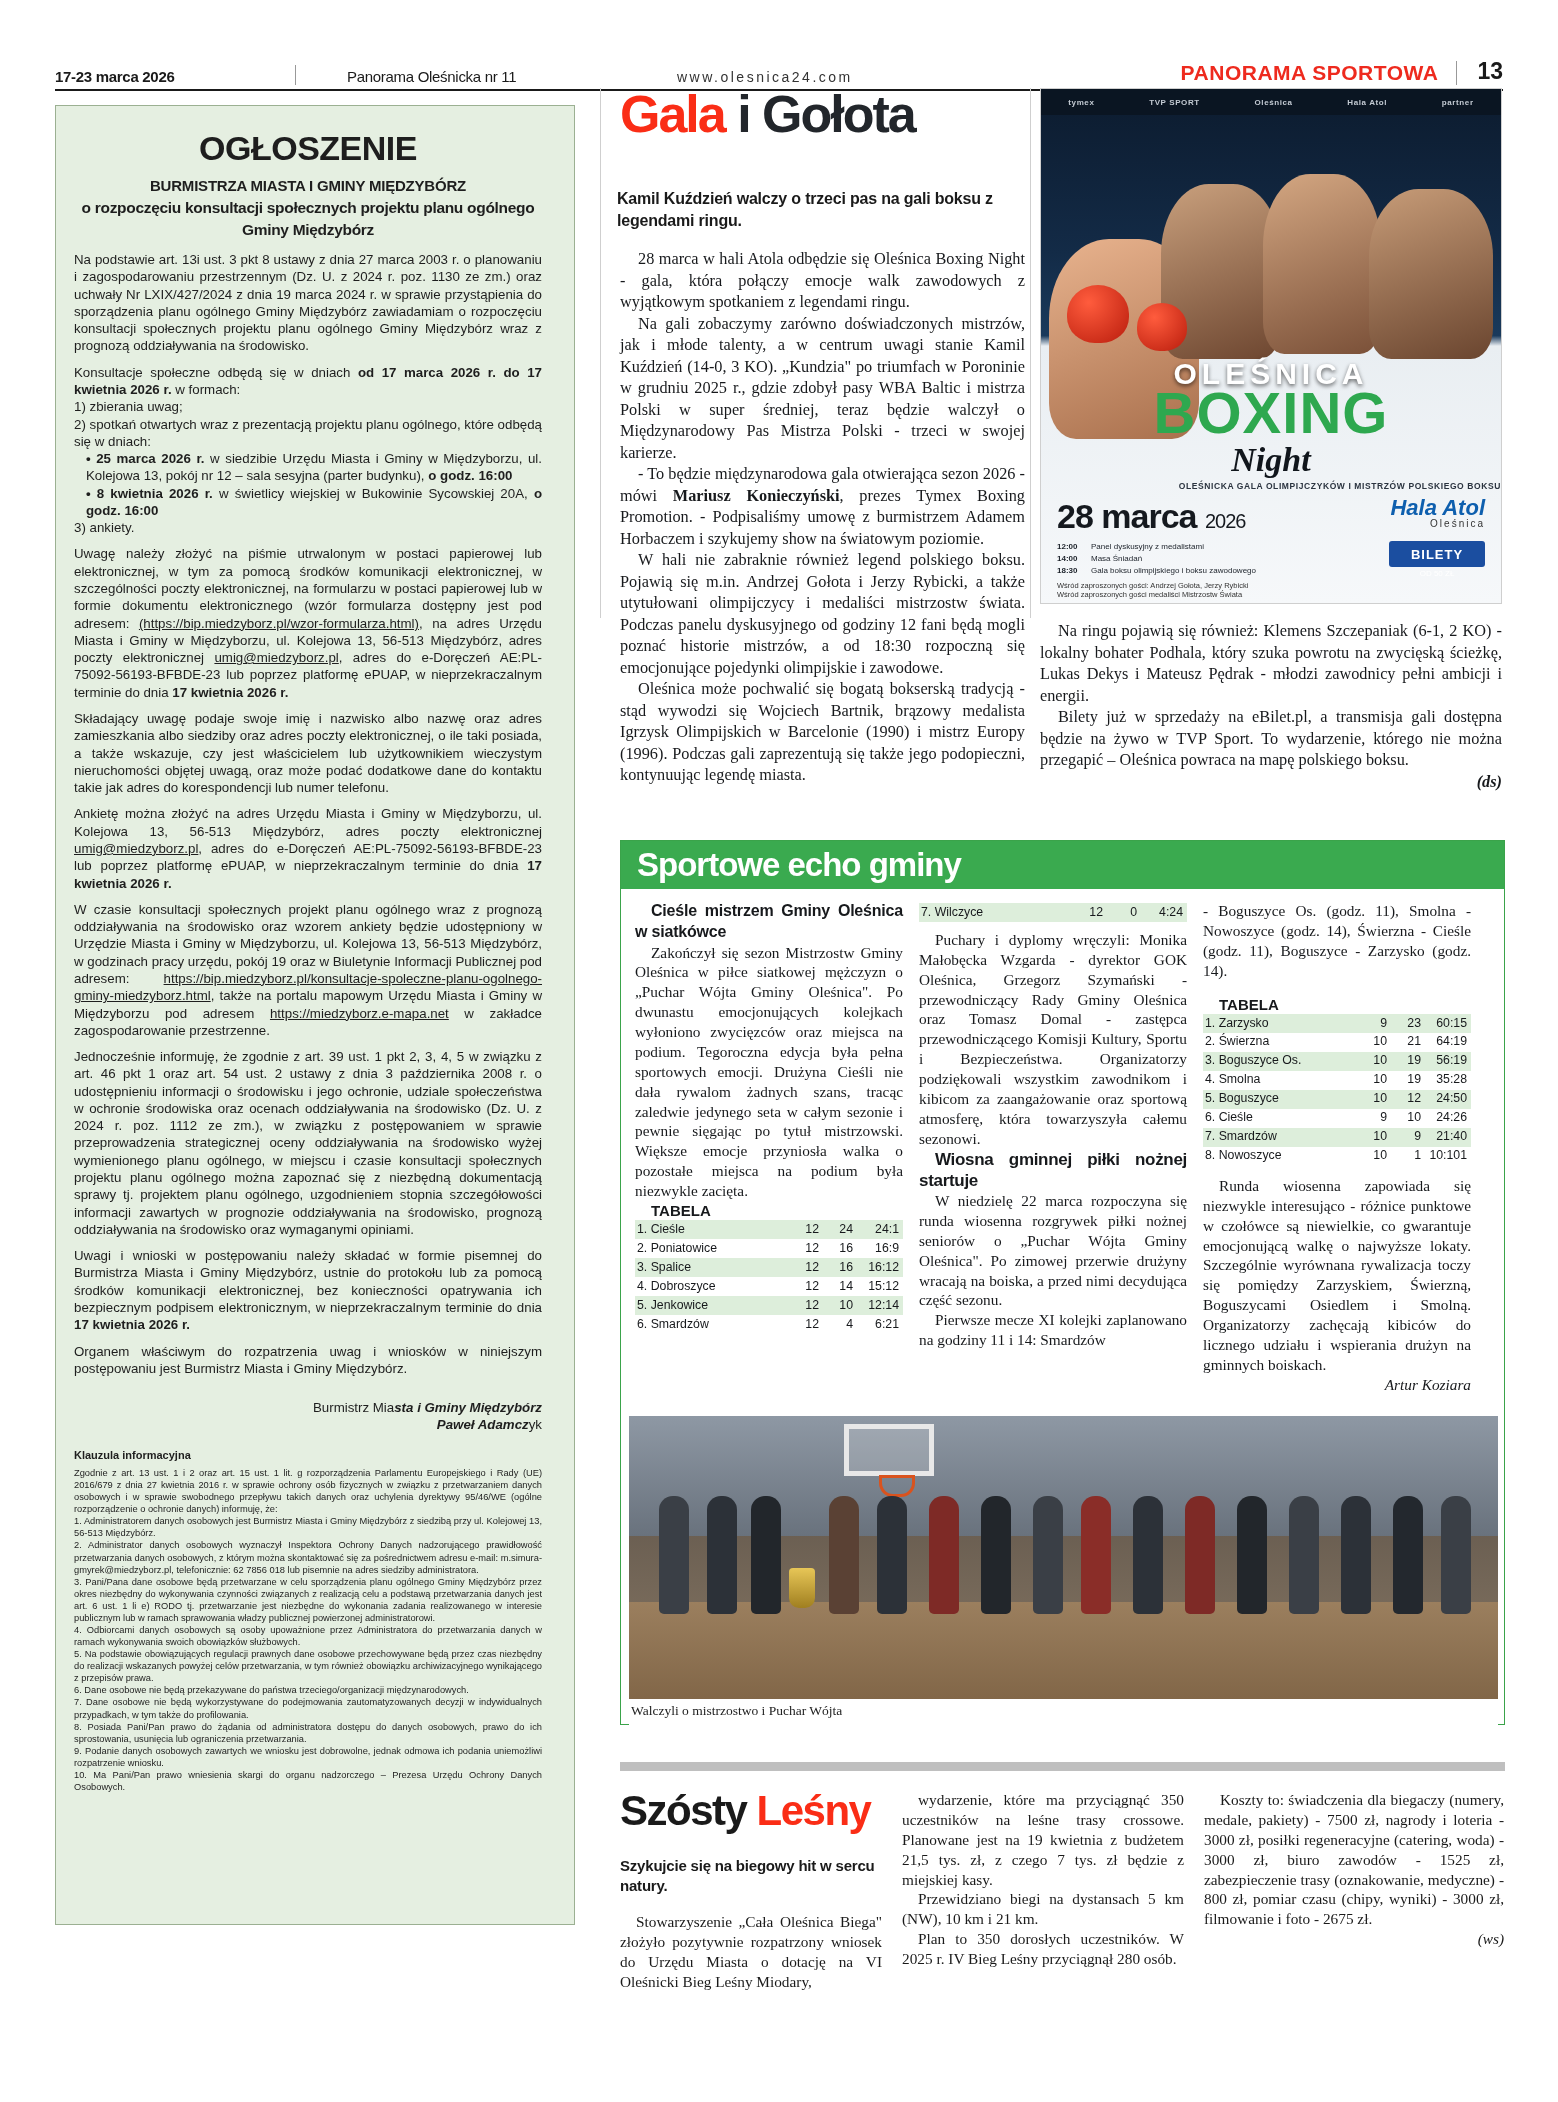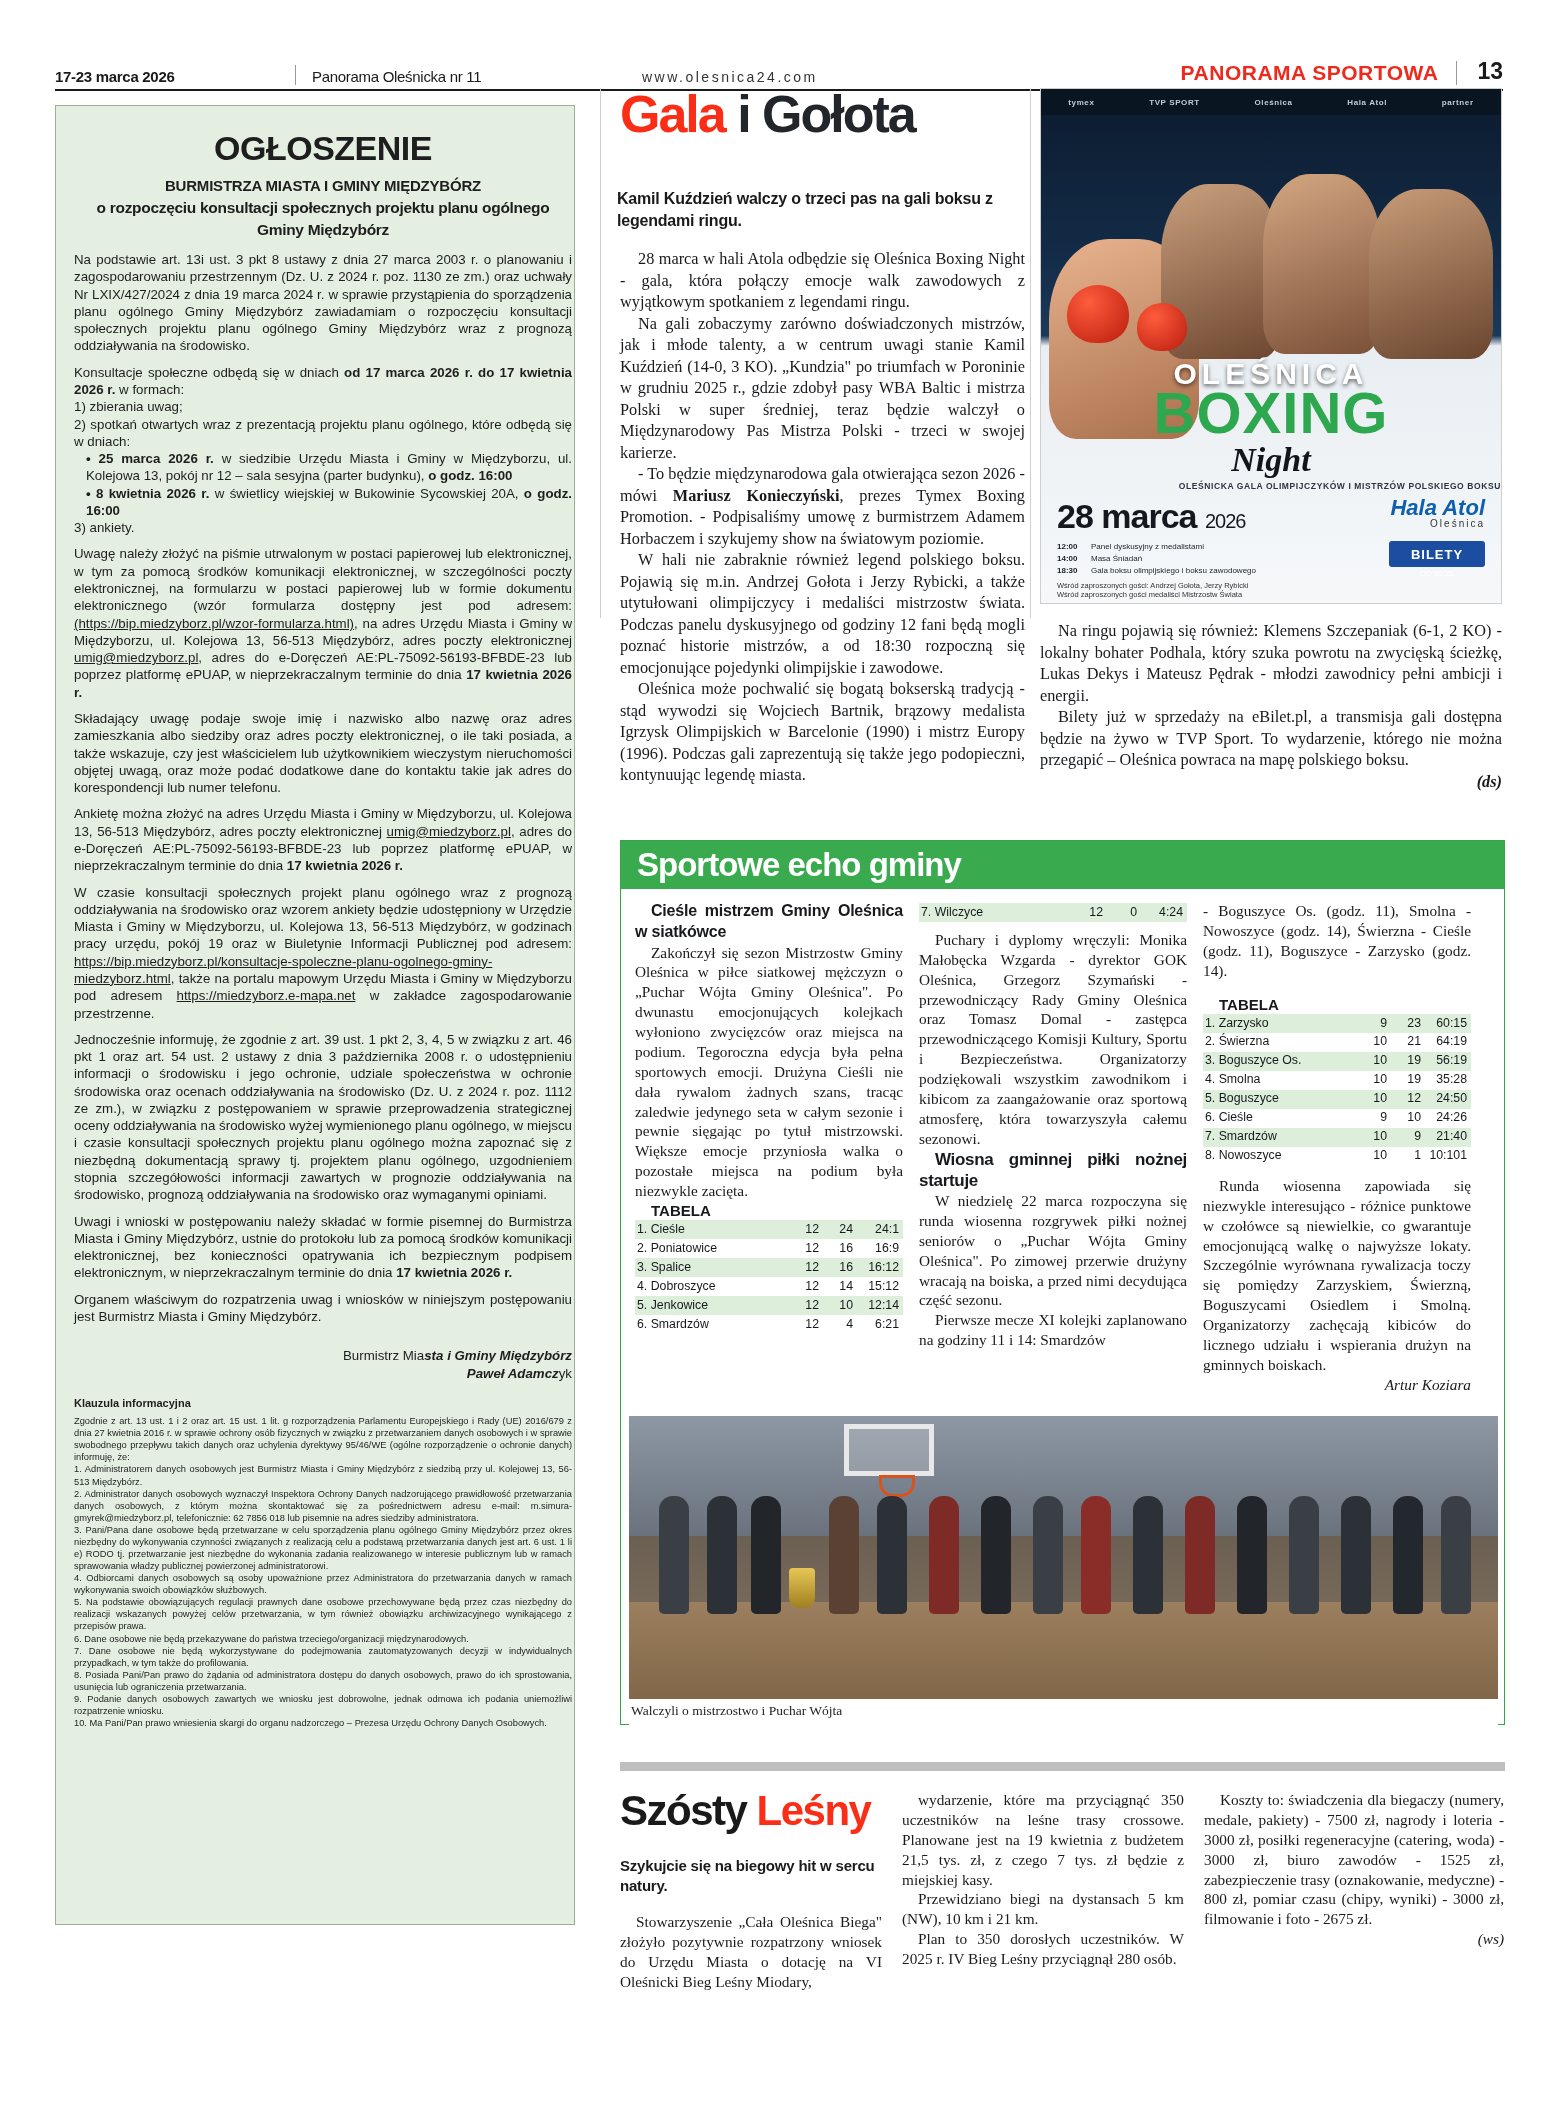--- a/index.html
+++ b/index.html
@@ -15,31 +15,31 @@
 
   
   .masthead {
     position:absolute; left:55px; top:55px; width:1448px; height:36px;
     display:flex; align-items:flex-end;
     border-bottom:2px solid #1a1a1a;
     padding-bottom:4px;
   }
   .mast-date { font-size:15px; font-weight:bold; letter-spacing:-0.3px; width:240px; }
   .mast-sep { width:1px; height:20px; background:#999; margin-right:16px; }
-  .mast-paper { font-size:15px; letter-spacing:-0.3px; width:300px; }
+  .mast-paper { font-size:15px; letter-spacing:-0.3px; width:300px;margin-left:35px; }
   .mast-url { font-size:14px; letter-spacing:2.5px; color:#333; flex:1; text-align:left; padding-left:30px;}
   .mast-section { font-size:21px; font-weight:bold; color:#ee2a1e; letter-spacing:0.5px; margin-right:18px;}
   .mast-vsep { width:1px; height:24px; background:#999; margin-right:20px; }
   .mast-page { font-size:23px; font-weight:bold; }
 
   
   .announce {
     position:absolute; left:55px; top:105px; width:520px; height:1820px;
     background:#e5efe1; border:1px solid #9bb092;
-    padding:14px 2px 10px 18px;
+    padding:14px 32px 10px 18px;
     font-size:13.3px; line-height:1.30; color:#1e1e1e;
   }
   .announce h1 {
     margin:6px 0 6px 0; text-align:center;
     font-size:34px; font-weight:bold; letter-spacing:-0.5px;
   }
   .announce .sub1 { text-align:center; font-size:15px; font-weight:bold; margin:0 0 2px 0; letter-spacing:-0.2px;}
   .announce .sub2 { text-align:center; font-size:15.5px; font-weight:bold; margin:0 0 2px 0; letter-spacing:-0.3px;}
   .announce p { margin:0 0 9px 0; text-align:justify; }
   .announce p.tight { margin:0; }

